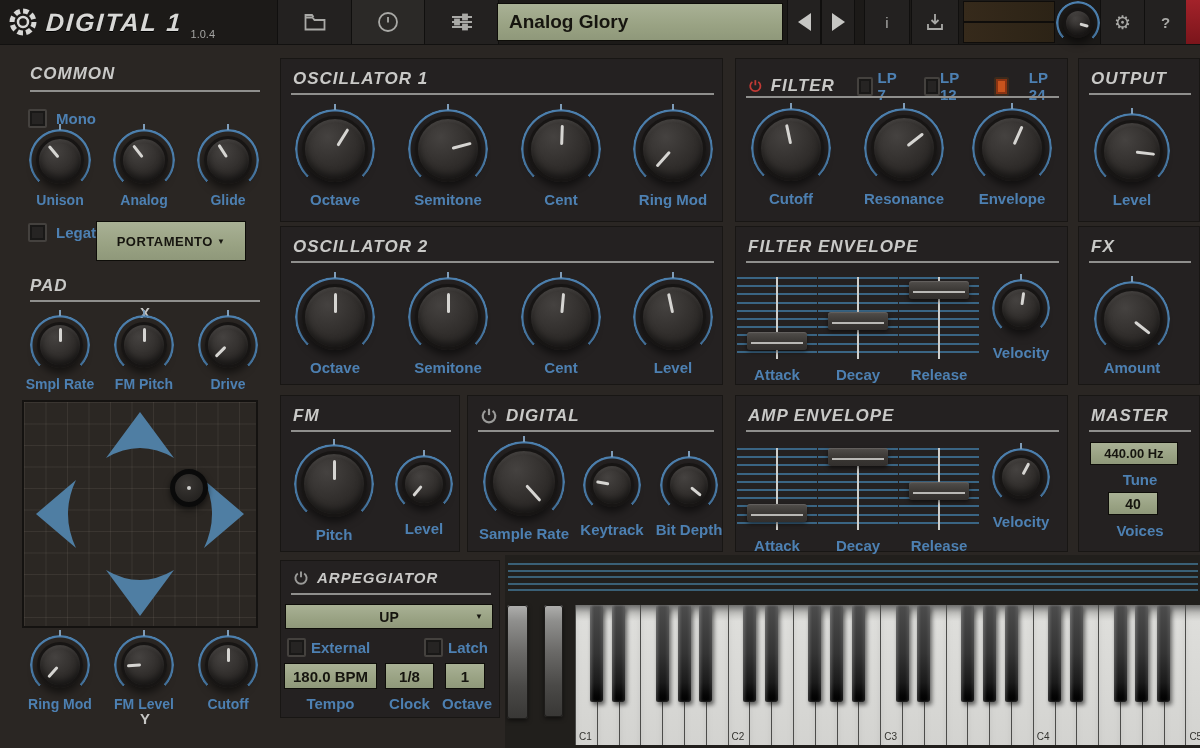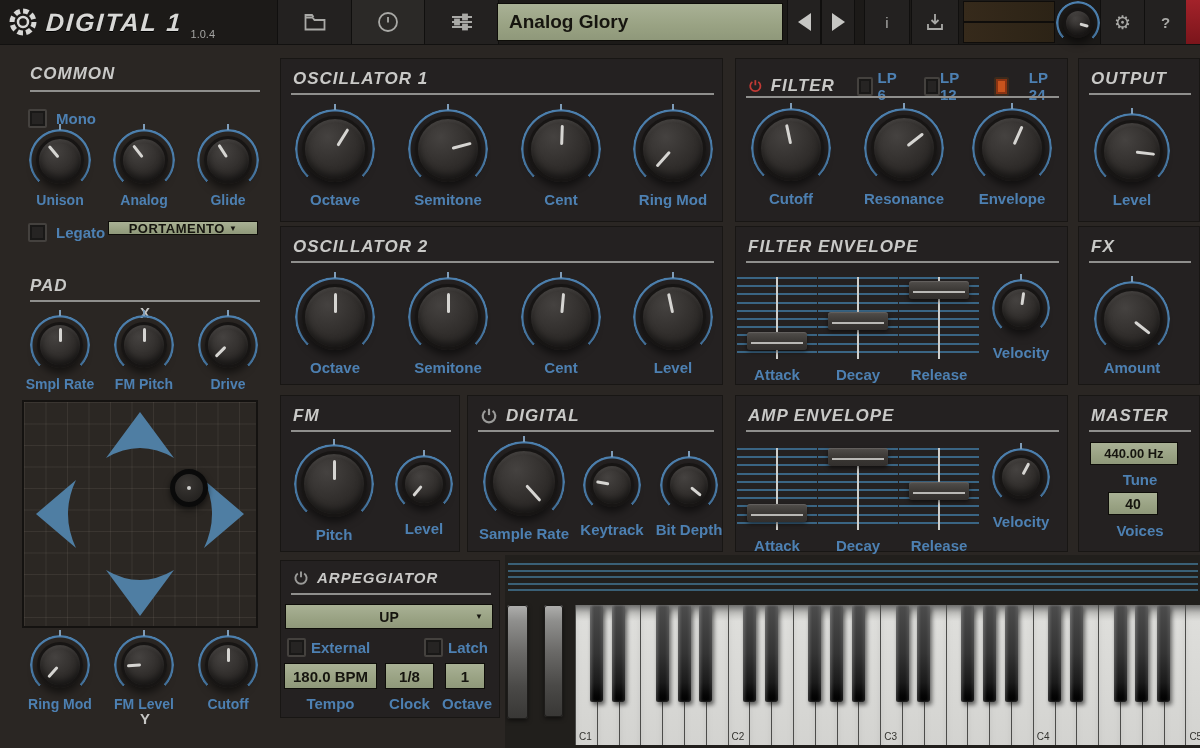--- a/index.html
+++ b/index.html
@@ -191,21 +191,21 @@
   <div class="kb k48" style="--a: -33deg;">
       <div class="arc"></div>
       <div class="tick"></div>
       <div class="body"></div>
       <div class="ptr"></div>
     </div>
   <div class="klab sm">Glide</div>
 </div>
 <span class="cb abs" style="left:28px;top:223px"></span>
 <span class="cblabel abs" style="left:56px;top:224px">Legato</span>
-<div class="sage abs" style="left:108px;top:221px;width:150px;height:14px;font-size:13px;letter-spacing:.5px">
+<div class="sage abs" style="left:96px;top:221px;width:150px;height:40px;font-size:13px;letter-spacing:.5px">
   <span>PORTAMENTO</span>
   <span style="font-size:8px;margin-left:4px">▼</span>
 </div>
 
 <div class="abs ptitle" style="left:30px;top:276px">PAD</div>
 <div class="punder" style="left:30px;top:300px;width:230px"></div>
 <div class="abs xy-lab" style="left:105px;top:304px;width:80px">X</div>
 
 <div class="kcell" style="left:12px;top:322px">
   <div class="kb k46" style="--a: 0deg;">
@@ -427,21 +427,21 @@
 
 <div class="panel" style="left:735px;top:58px;width:333px;height:164px">
   <div class="phead" style="width:310px">
     <svg class="pwr" viewBox="0 0 20 20">
       <path d="M10 2 v7" stroke="#c23a35" stroke-width="2.4" fill="none"></path>
       <path d="M6 4.4 a7 7 0 1 0 8 0" stroke="#c23a35" stroke-width="2.4" fill="none"></path>
     </svg>
     <span class="ptitle">FILTER</span>
     <span style="display:flex;align-items:center;gap:5px;margin-left:14px">
       <span class="cb"></span>
-      <span class="cblabel">LP 6</span>
+      <span class="cblabel">LP 7</span>
     </span>
     <span style="display:flex;align-items:center;margin-left:14px">
       <span class="cb"></span>
       <span class="cblabel">LP 12</span>
     </span>
     <span style="display:flex;align-items:center;gap:20px;margin-left:14px">
       <span class="cb on"></span>
       <span class="cblabel">LP 24</span>
     </span>
   </div>

